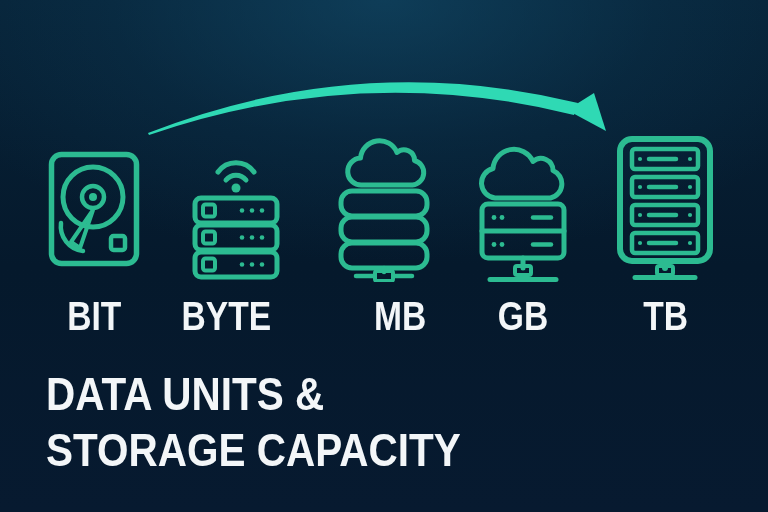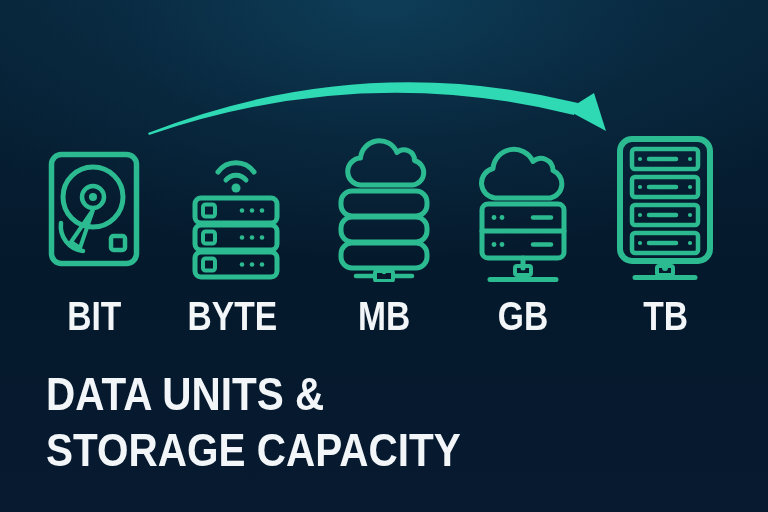--- a/index.html
+++ b/index.html
@@ -138,22 +138,22 @@
       <line class="ic" x1="33" y1="51" x2="60" y2="51" stroke-width="4.5"></line>
       <line class="ic" x1="33" y1="79" x2="60" y2="79" stroke-width="4.5"></line>
       <line class="ic" x1="33" y1="107" x2="60" y2="107" stroke-width="4.5"></line>
       <line class="ic" x1="49" y1="125" x2="49" y2="132" stroke-width="6"></line>
       <rect class="ic" x="41" y="130" width="16" height="9" rx="2" stroke-width="4"></rect>
       <line class="ic" x1="19" y1="141.5" x2="79" y2="141.5" stroke-width="5"></line>
     </svg>
   </div>
 
   <div class="unit-label" style="left:24px;"><span>BIT</span></div>
-  <div class="unit-label" style="left:162px;"><span>BYTE</span></div>
-  <div class="unit-label" style="left:314px;"><span>MB</span></div>
+  <div class="unit-label" style="left:156px;"><span>BYTE</span></div>
+  <div class="unit-label" style="left:330px;"><span>MB</span></div>
   <div class="unit-label" style="left:453px;"><span>GB</span></div>
   <div class="unit-label" style="left:596px;"><span>TB</span></div>
 
   <div class="diagram-title">
     <div>DATA UNITS &amp;</div>
     <div>STORAGE CAPACITY</div>
   </div>
 
 </div>
 

